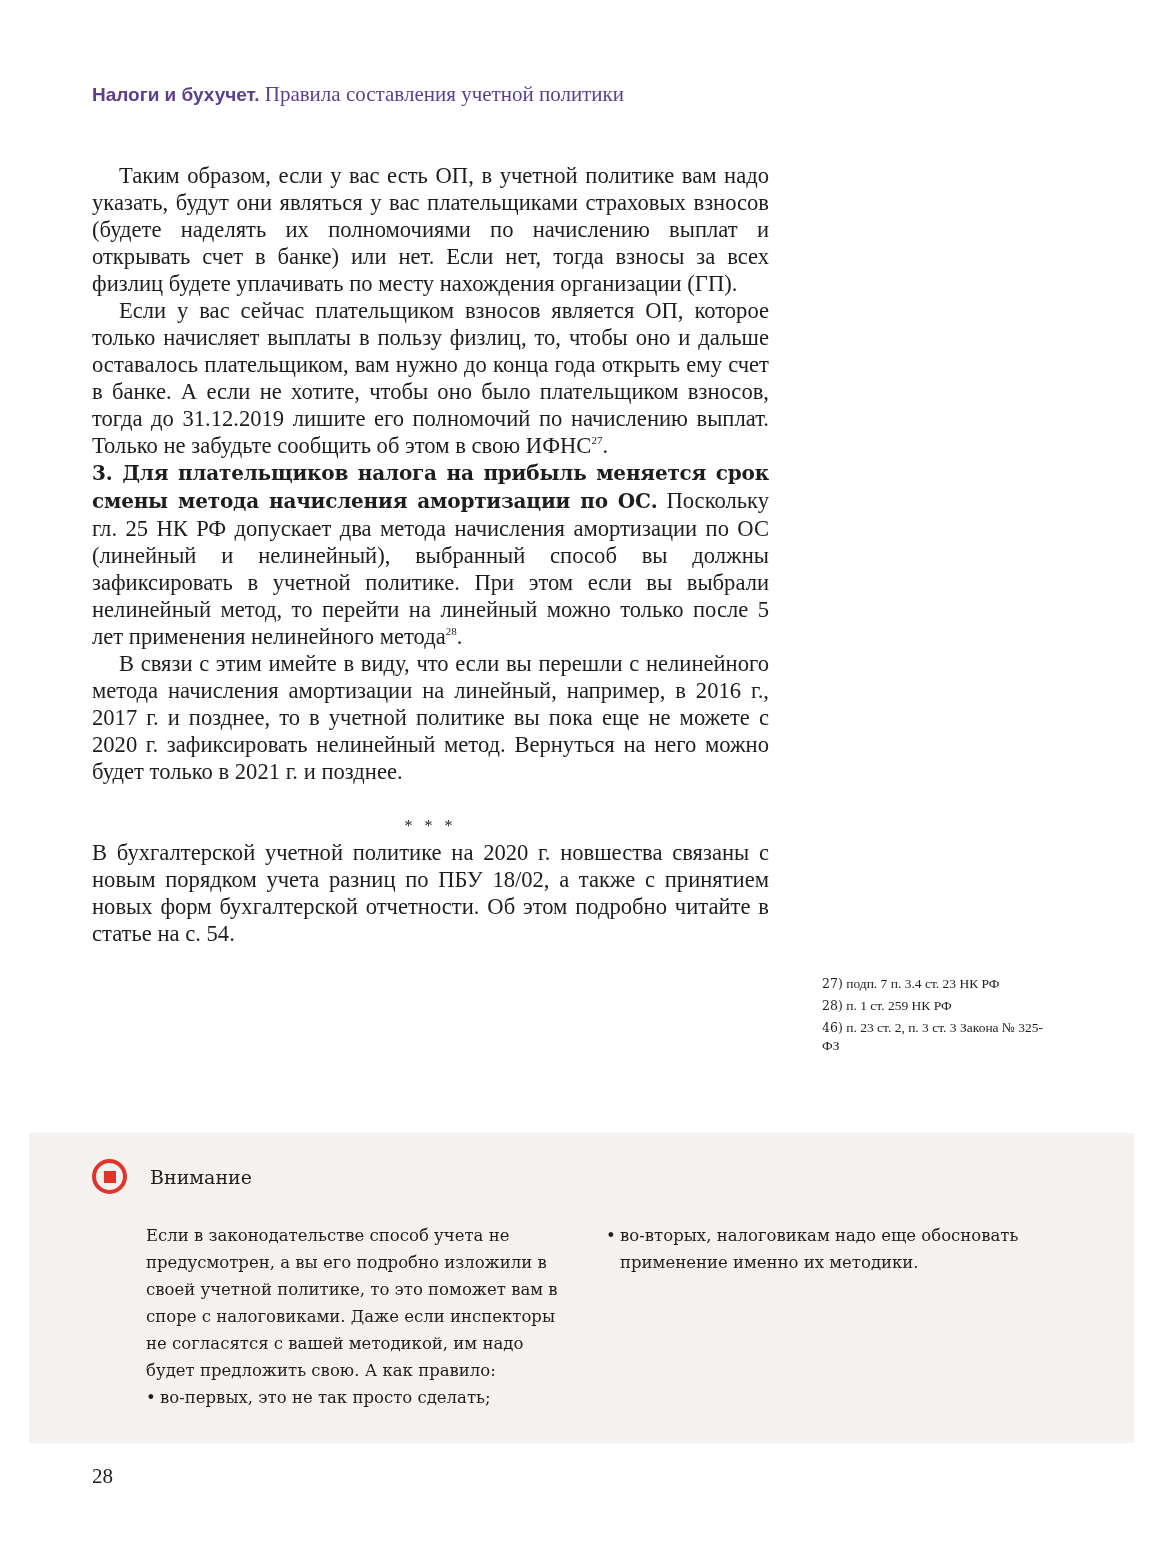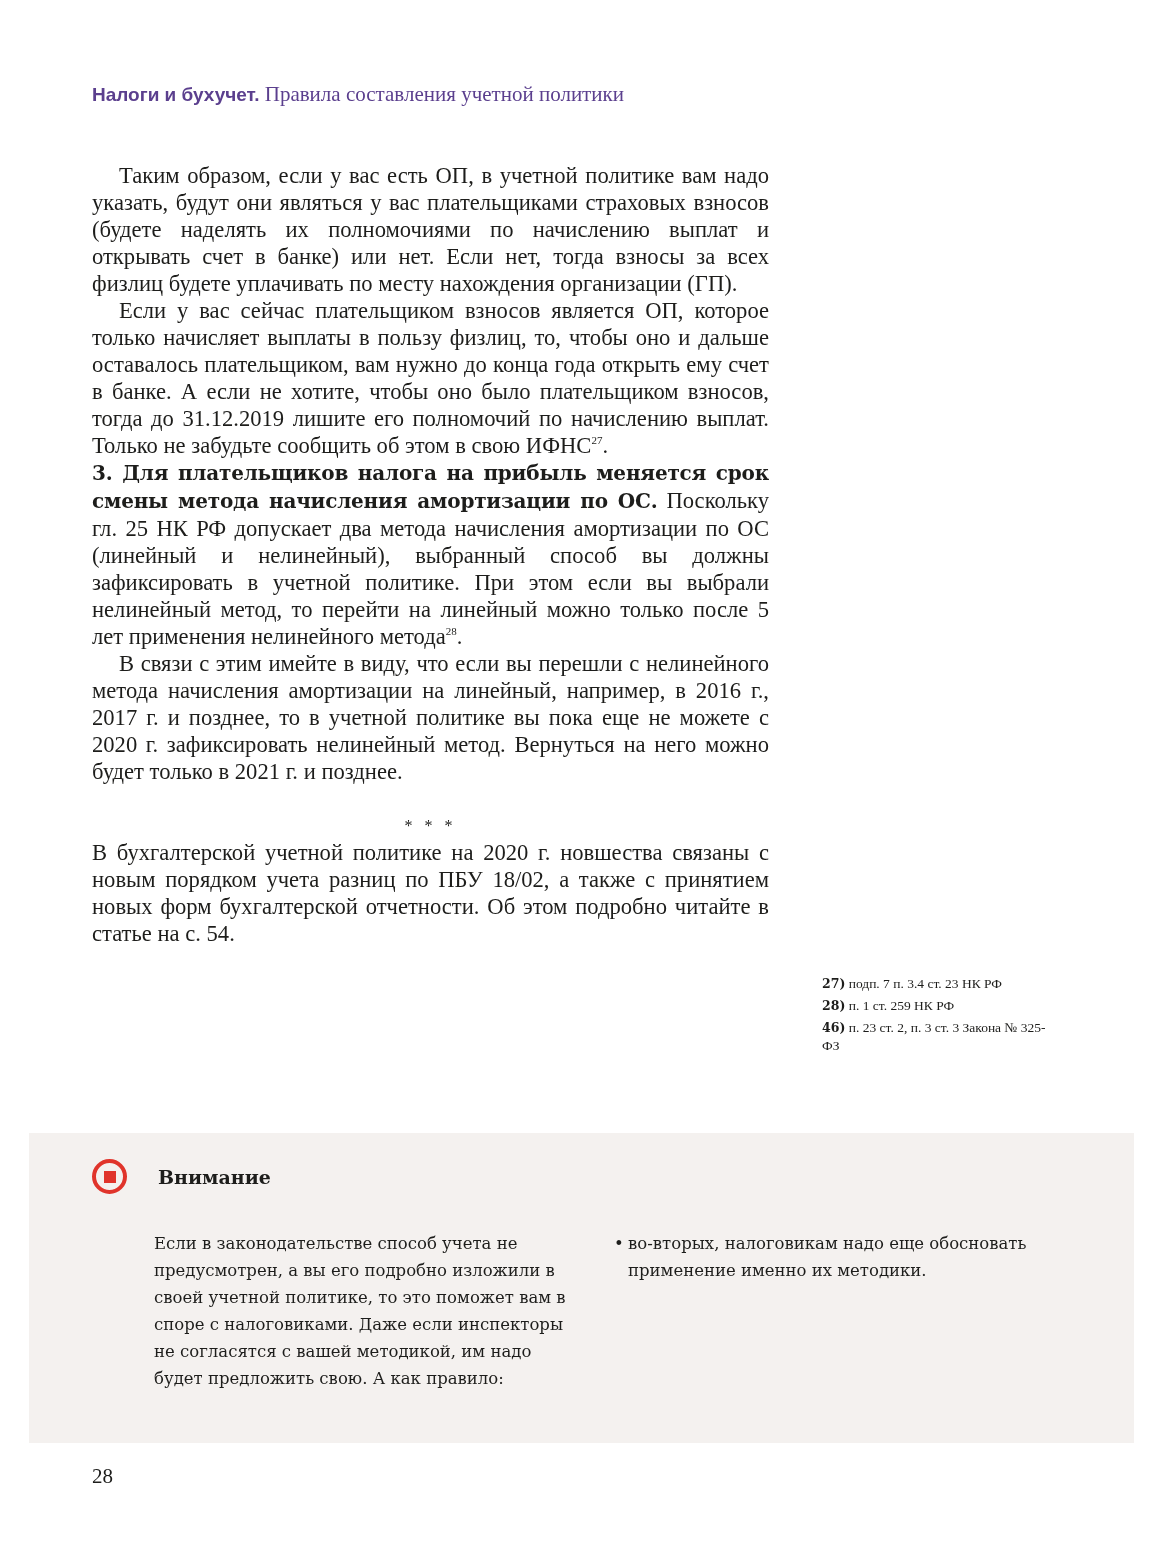--- a/index.html
+++ b/index.html
@@ -23,48 +23,48 @@
     .main-col .lead-bold { font-weight: bold; font-family: "DejaVu Serif", serif; font-size: 20px; letter-spacing: -0.2px; }
     sup.fn { font-size: 11px; line-height: 0; vertical-align: super; }
     .asterisks {
       text-align: center; margin: 27px 0 0 0 !important; font-size: 16px; line-height: 27px; letter-spacing: 4px;
     }
     .footnotes {
       position: absolute; left: 822px; top: 975px; width: 225px;
       font-family: "Liberation Serif", serif; font-size: 13.5px; line-height: 18px; color: #1d1d1b;
     }
     .footnotes .fn-item { margin: 0 0 4px 0; }
-    .footnotes .fn-num { font-weight: bold; font-family: "DejaVu Serif", serif; font-size: 12.5px; }
+    .footnotes .fn-num { font-weight: normal; font-family: "DejaVu Serif", serif; font-size: 12.5px; }
     .attention-box {
       position: absolute; left: 29px; top: 1133px; width: 1105px; height: 310px;
       background: #f4f1ef;
     }
     .attention-box .wavy-edge {
       position: absolute; left: 0; top: -4px; width: 100%; height: 8px;
       background-image: radial-gradient(circle at 6px 0px, #ffffff 3.5px, transparent 4px);
       background-size: 12px 8px; background-repeat: repeat-x;
     }
     .att-icon {
       position: absolute; left: 63px; top: 26px; width: 35px; height: 35px;
       border: 4px solid #e0342b; border-radius: 50%; box-sizing: border-box;
     }
     .att-icon .sq {
       position: absolute; left: 8px; top: 8px; width: 12px; height: 12px; background: #e0342b;
     }
     .att-title {
-      position: absolute; left: 129px; top: 33px; font-weight: bold; font-size: 19px;
+      position: absolute; left: 121px; top: 33px; font-weight: normal; font-size: 19px;
       font-family: "DejaVu Serif", serif; color: #1d1d1b;
     }
     .att-col {
       position: absolute; top: 89px; font-family: "DejaVu Serif", serif; font-size: 16.5px;
       line-height: 27px; color: #1d1d1b; width: 430px;
     }
     .att-col.left { left: 117px; }
     .att-col.right { left: 577px; width: 440px; }
-    .att-col p { margin: 8px; }
+    .att-col p { margin: 0; }
     .att-col .bullet { padding-left: 14px; text-indent: -14px; }
     .att-col .bullet::before { content: "\2022"; display: inline-block; width: 14px; text-indent: 0; }
     .end-mark { font-size: 15px; }
     .page-number {
       position: absolute; left: 92px; top: 1464px; font-size: 21px; font-family: "Liberation Serif", serif;
     }
   </style>
 </head>
 <body>
 
@@ -89,19 +89,20 @@
 </div>
 
 <div class="attention-box">
   <div class="wavy-edge"></div>
   <div class="att-icon">
       <div class="sq"></div>
     </div>
   <div class="att-title">Внимание</div>
   <div class="att-col left">
     <p>Если в законодательстве способ учета не предусмотрен, а вы его подробно изложили в своей учетной политике, то это поможет вам в споре с налоговиками. Даже если инспекторы не согласятся с вашей методикой, им надо будет предложить свою. А как правило:</p>
+    <p class="bullet">во-первых, это не так просто сделать;</p>
   </div>
   <div class="att-col right">
     <p class="bullet">во-вторых, налоговикам надо еще обосновать применение именно их методики.</p>
   </div>
 </div>
 
 <div class="page-number">28</div>
 
 </body></html>

